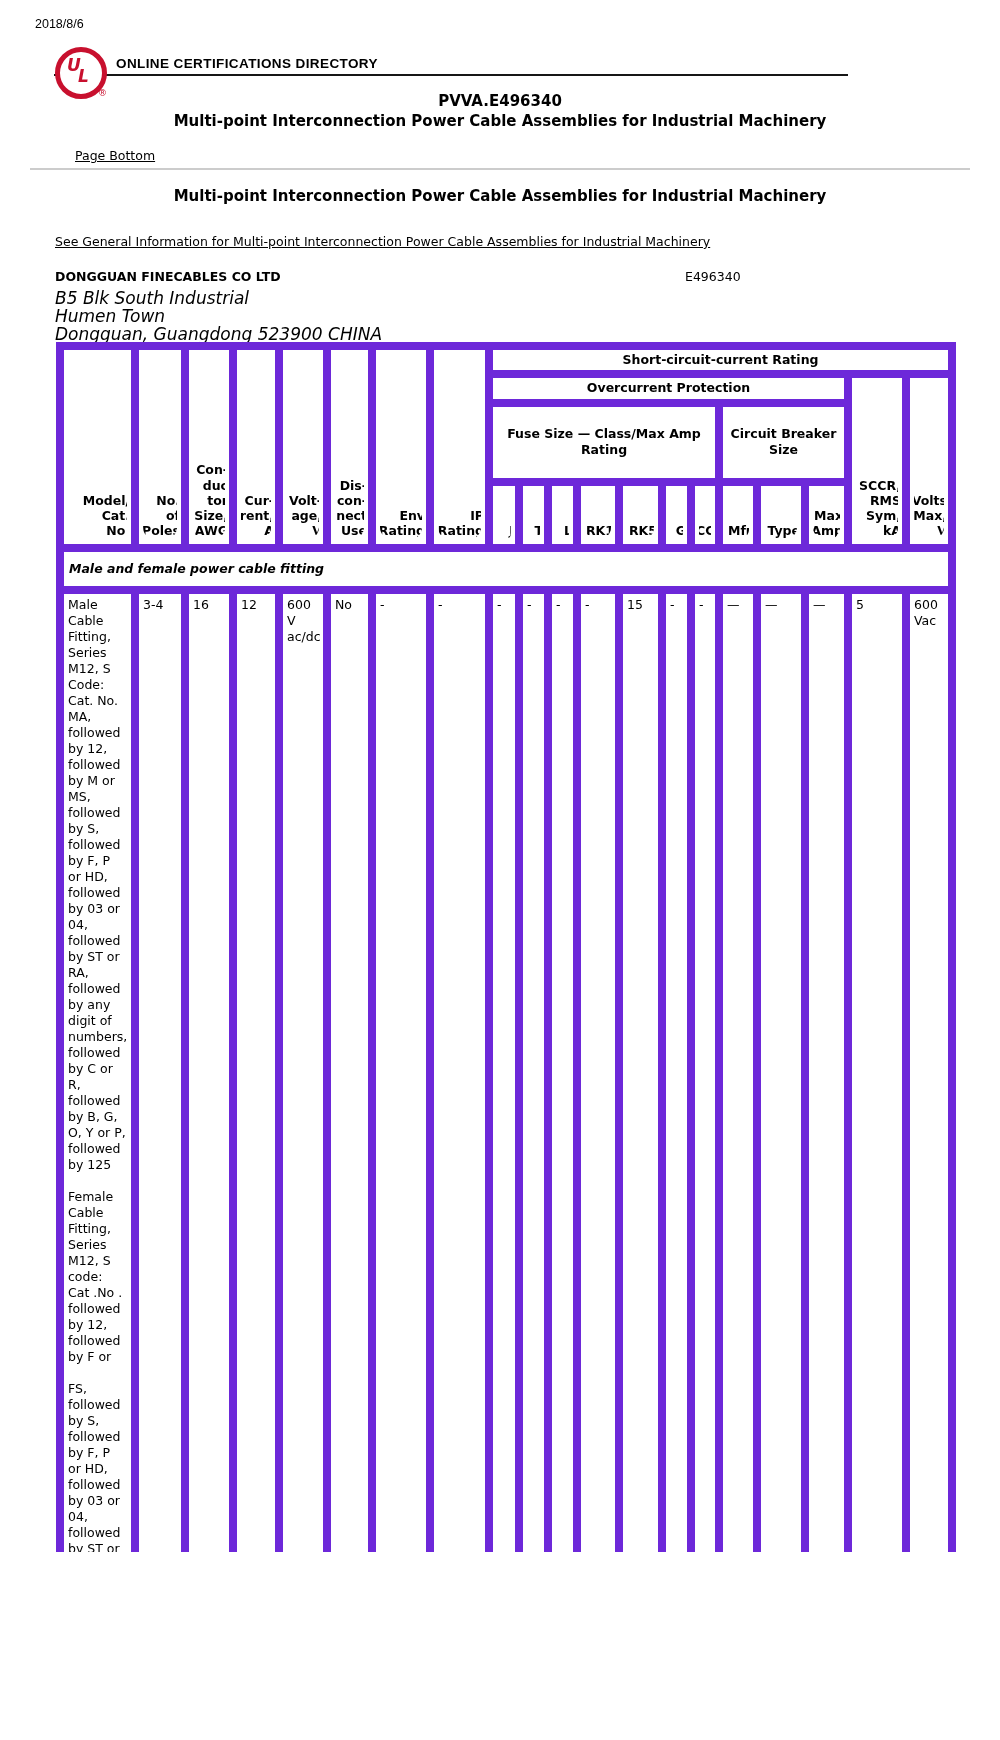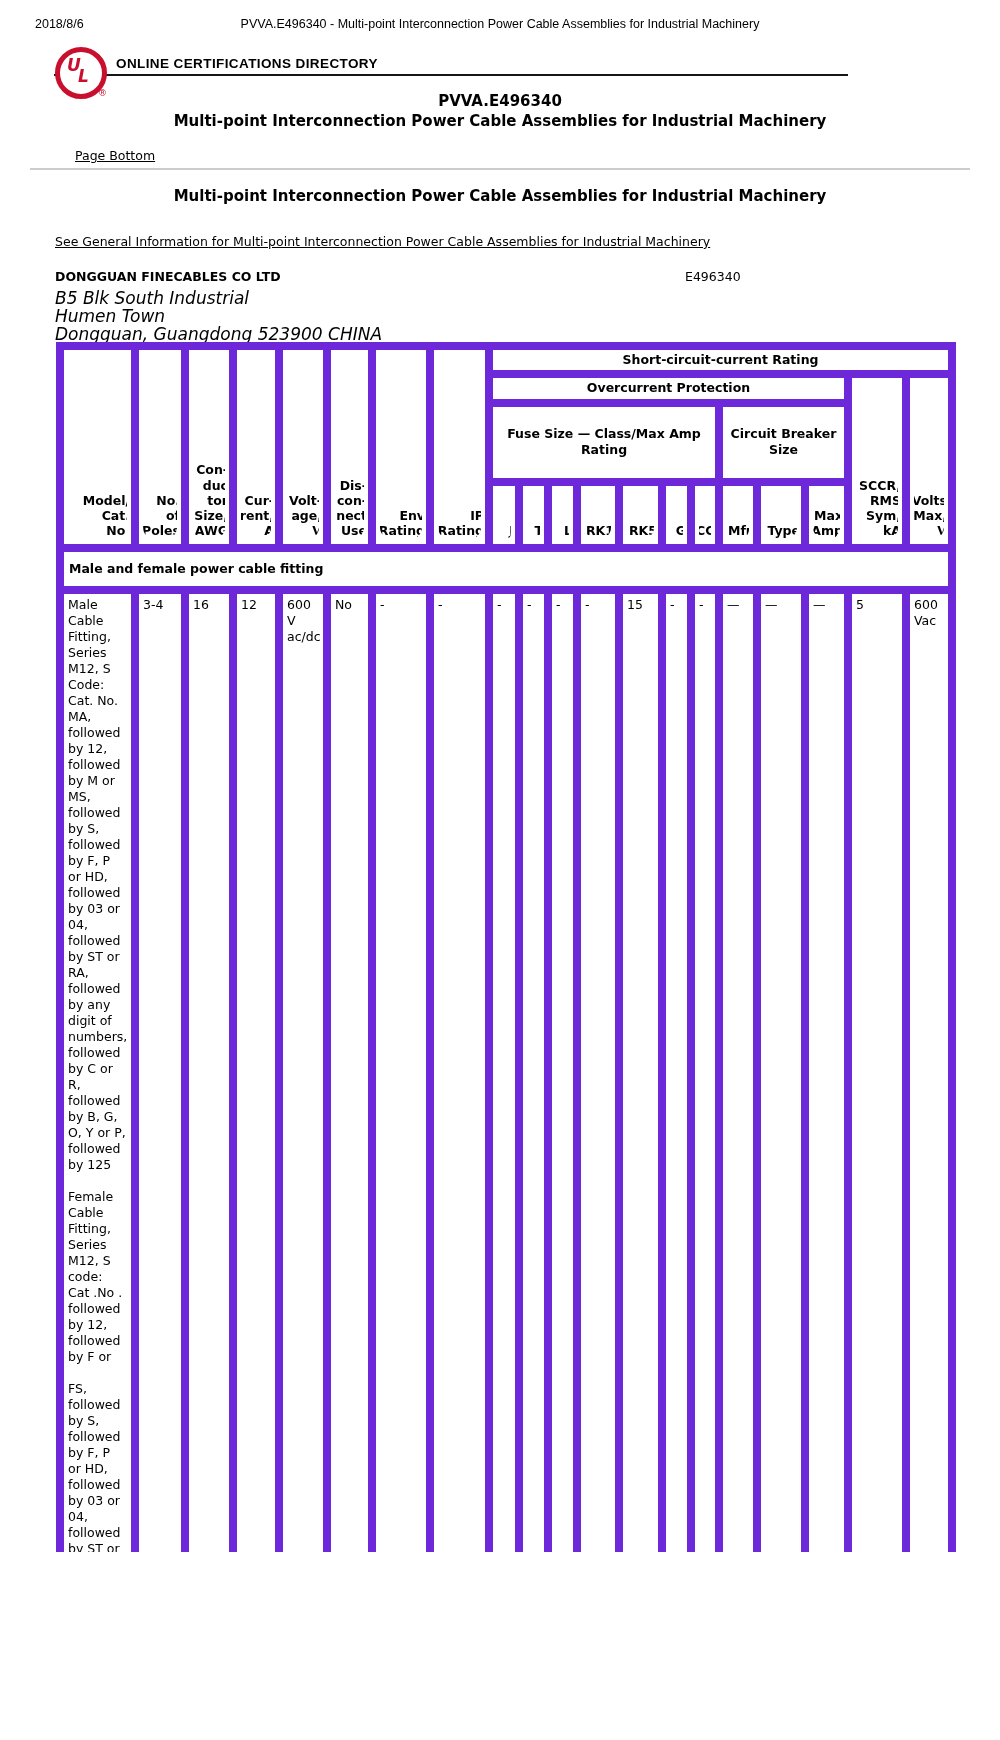--- a/index.html
+++ b/index.html
@@ -42,34 +42,33 @@
 
   
   #cert-table { position:absolute; left:56px; top:342px; width:892px;
                 border-collapse:collapse; table-layout:fixed; font-size:12.5px; }
   #cert-table th, #cert-table td { border:8px solid #6d28d9; overflow:hidden; }
   th.colhead { font-weight:bold; text-align:right; vertical-align:bottom;
                white-space:pre-line; padding:2px 1px 5px; line-height:1.22;border-radius:21px; }
   th.group   { font-weight:bold; text-align:center; vertical-align:middle; padding:2px; line-height:1.3; }
   tr.r1 { height:26px; } tr.r2 { height:28px; } tr.r3 { height:79px; } tr.r4 { height:66px; }
   td.band { font-weight:bold; text-align:left; vertical-align:middle;
-            padding:2px 5px; height:30px; }
+            padding:2px 5px; height:30px;font-style:italic; }
   td.data { vertical-align:top; text-align:left; padding:3px 4px 3px 4px;
             line-height:16px; white-space:pre-line; }
   td.model { padding:3px 5px 12px 4px; white-space:normal; }
   td.model p { margin:0 0 16px 0; }
   td.model p:last-child { margin:0; }
 </style>
 </head>
 <body>
 
 <div id="page">
 
   <div id="meta-date" class="meta">2018/8/6</div>
-  <div id="meta-title" class="meta">PVVA.E496340 - Multi-point Interconnection Power Cable Assemblies for Industrial Machinery</div>
 
   <div id="masthead">
     <div id="ul-logo">
       <span class="ul-u">U</span>
       <span class="ul-l">L</span>
       <span class="ul-reg">®</span>
     </div>
     <div id="masthead-label">ONLINE CERTIFICATIONS DIRECTORY</div>
   </div>
 

